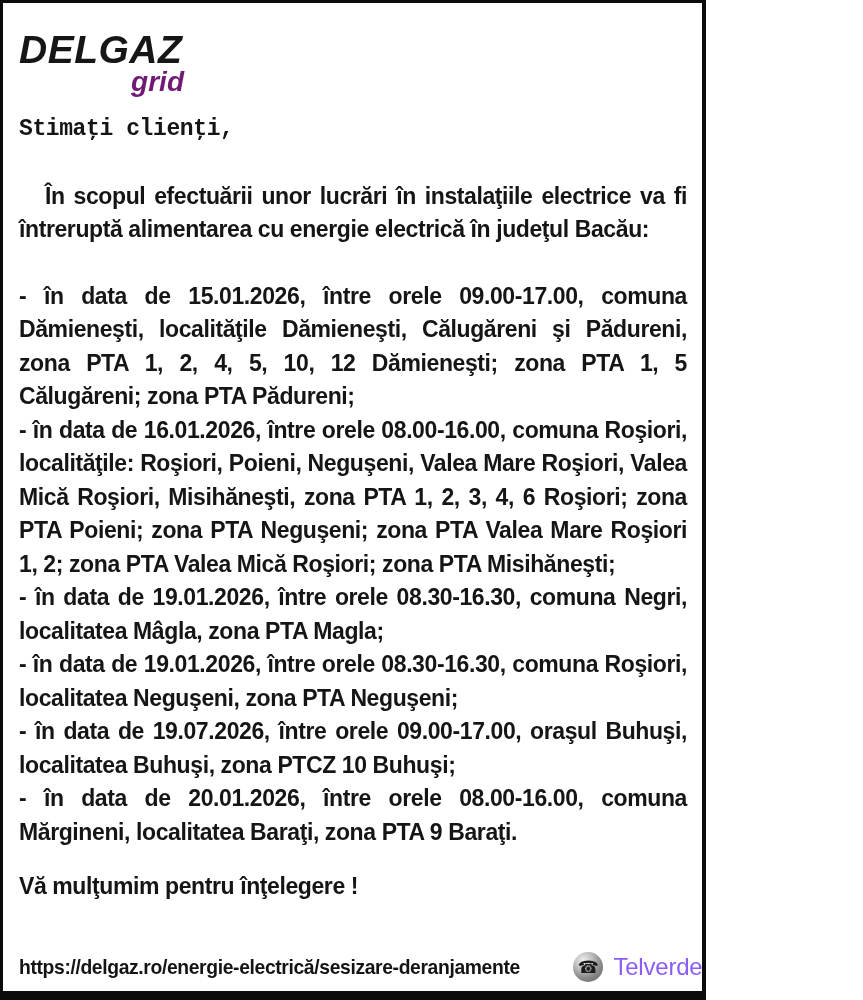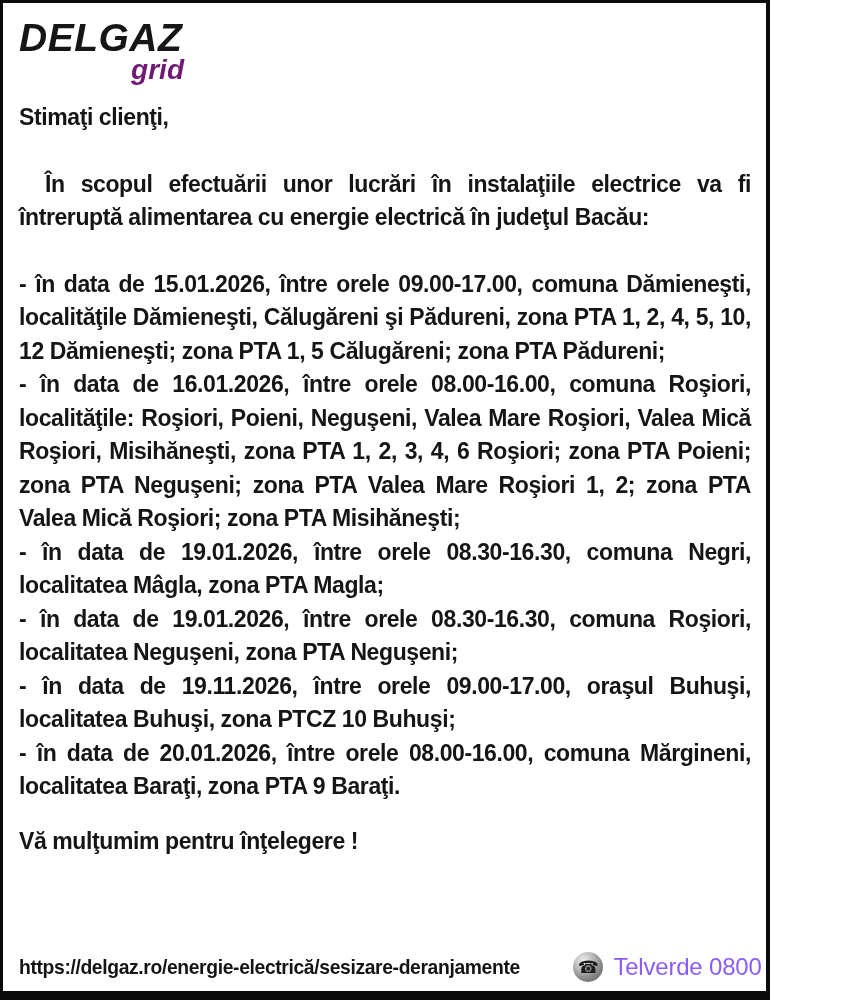--- a/index.html
+++ b/index.html
@@ -1,27 +1,27 @@
 <!DOCTYPE html>
 <html><head>
 <meta charset="utf-8">
 <style>
   html, body { margin: 0; padding: 0; background: #ffffff; }
   .doc {
     position: relative;
-    width: 770px;
+    width: 706px;
     height: 1000px;
     box-sizing: border-box;
     background: #ffffff;
     color: #141414;
     border-left: 3px solid #0b0b0b;
     border-top: 3px solid #0b0b0b;
     border-right: 4px solid #0b0b0b;
     border-bottom: 9px solid #0b0b0b;
-    padding: 14px 15px 0 14px;
+    padding: 26px 15px 0 14px;
     font-family: "Liberation Sans", sans-serif;
     display: flex;
     flex-direction: column;
     overflow: hidden;
   }
   
   .logo { width: 175px; margin: 2px 0 4px 2px; }
   .logo-main {
     font-style: italic;
     font-weight: bold;
@@ -40,21 +40,21 @@
     color: #701a75;
   }
   
   .bodytext {
     font-size: 23px;
     line-height: 33.5px;
     font-weight: bold;
     letter-spacing: -0.4px;
     color: #151515;
   }
-  .greeting { margin: 14px 0 0 2px; }
+  .greeting { margin: 14px 0 0 2px; font-family: Liberation Mono, monospace; }
   .intro {
     margin: 33px 0 0 2px;
     text-indent: 26px;
     text-align: justify;
   }
   .outage-list { margin: 33px 0 0 2px; }
   .outage-list p { margin: 0; text-align: justify; }
   .closing { margin: 21px 0 0 2px; }
   
   .footer {
@@ -111,21 +111,21 @@
 
   <p class="bodytext greeting">Stimaţi clienţi,</p>
 
   <p class="bodytext intro">În scopul efectuării unor lucrări în instalaţiile electrice va fi întreruptă alimentarea cu energie electrică în judeţul Bacău:</p>
 
   <div class="outage-list bodytext">
     <p>- în data de 15.01.2026, între orele 09.00-17.00, comuna Dămieneşti, localităţile Dămieneşti, Călugăreni şi Pădureni, zona PTA 1, 2, 4, 5, 10, 12 Dămieneşti; zona PTA 1, 5 Călugăreni; zona PTA Pădureni;</p>
     <p>- în data de 16.01.2026, între orele 08.00-16.00, comuna Roşiori, localităţile: Roşiori, Poieni, Neguşeni, Valea Mare Roşiori, Valea Mică Roşiori, Misihăneşti, zona PTA 1, 2, 3, 4, 6 Roşiori; zona PTA Poieni; zona PTA Neguşeni; zona PTA Valea Mare Roşiori 1, 2; zona PTA Valea Mică Roşiori; zona PTA Misihăneşti;</p>
     <p>- în data de 19.01.2026, între orele 08.30-16.30, comuna Negri, localitatea Mâgla, zona PTA Magla;</p>
     <p>- în data de 19.01.2026, între orele 08.30-16.30, comuna Roşiori, localitatea Neguşeni, zona PTA Neguşeni;</p>
-    <p>- în data de 19.11.2026, între orele 09.00-17.00, oraşul Buhuşi, localitatea Buhuşi, zona PTCZ 10 Buhuşi;</p>
+    <p>- în data de 19.07.2026, între orele 09.00-17.00, oraşul Buhuşi, localitatea Buhuşi, zona PTCZ 10 Buhuşi;</p>
     <p>- în data de 20.01.2026, între orele 08.00-16.00, comuna Mărgineni, localitatea Baraţi, zona PTA 9 Baraţi.</p>
   </div>
 
   <p class="bodytext closing">Vă mulţumim pentru înţelegere !</p>
 
   <footer class="footer">
     <span class="url">https://delgaz.ro/energie-electrică/sesizare-deranjamente</span>
     <span class="phone">
       <span class="phone-icon">☎</span>
       <span class="phone-label">Telverde 0800 800 929</span>

